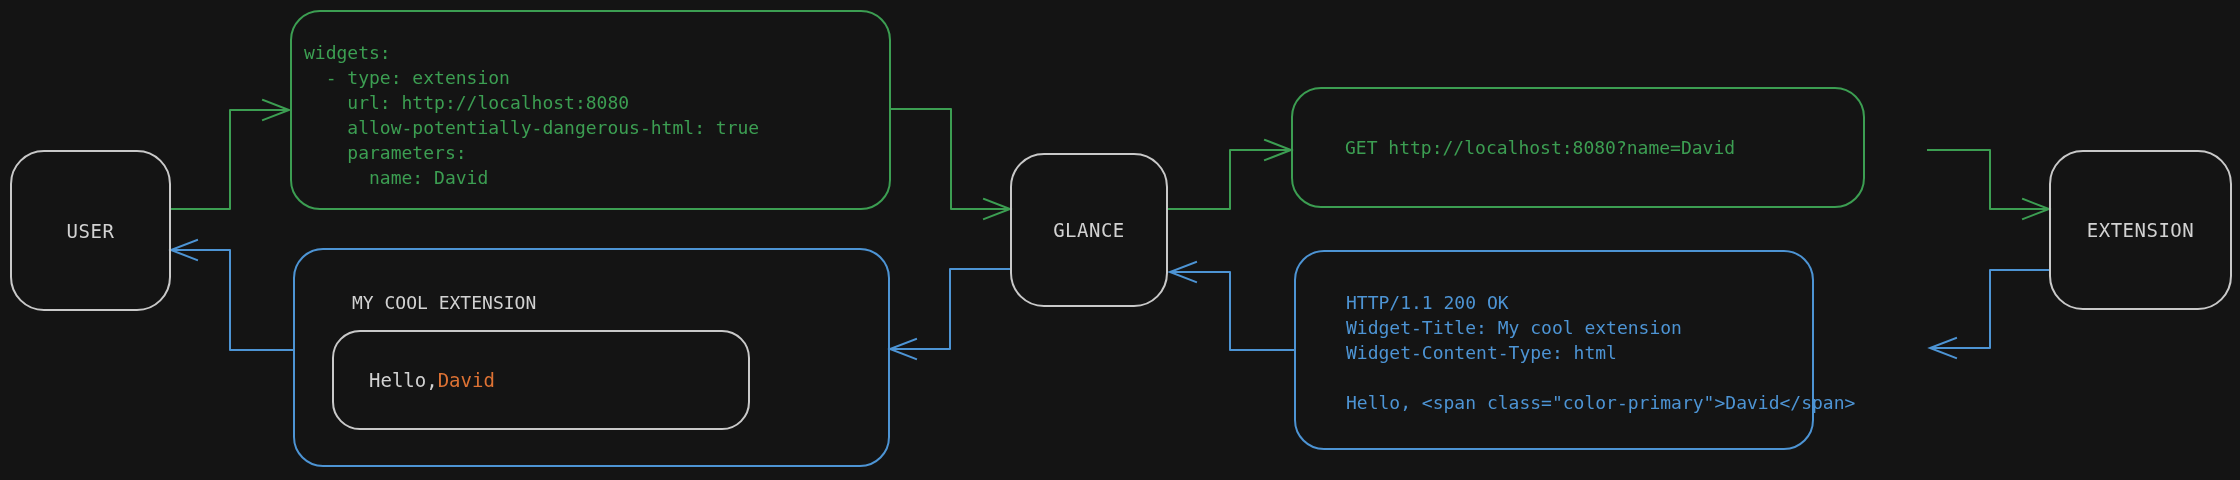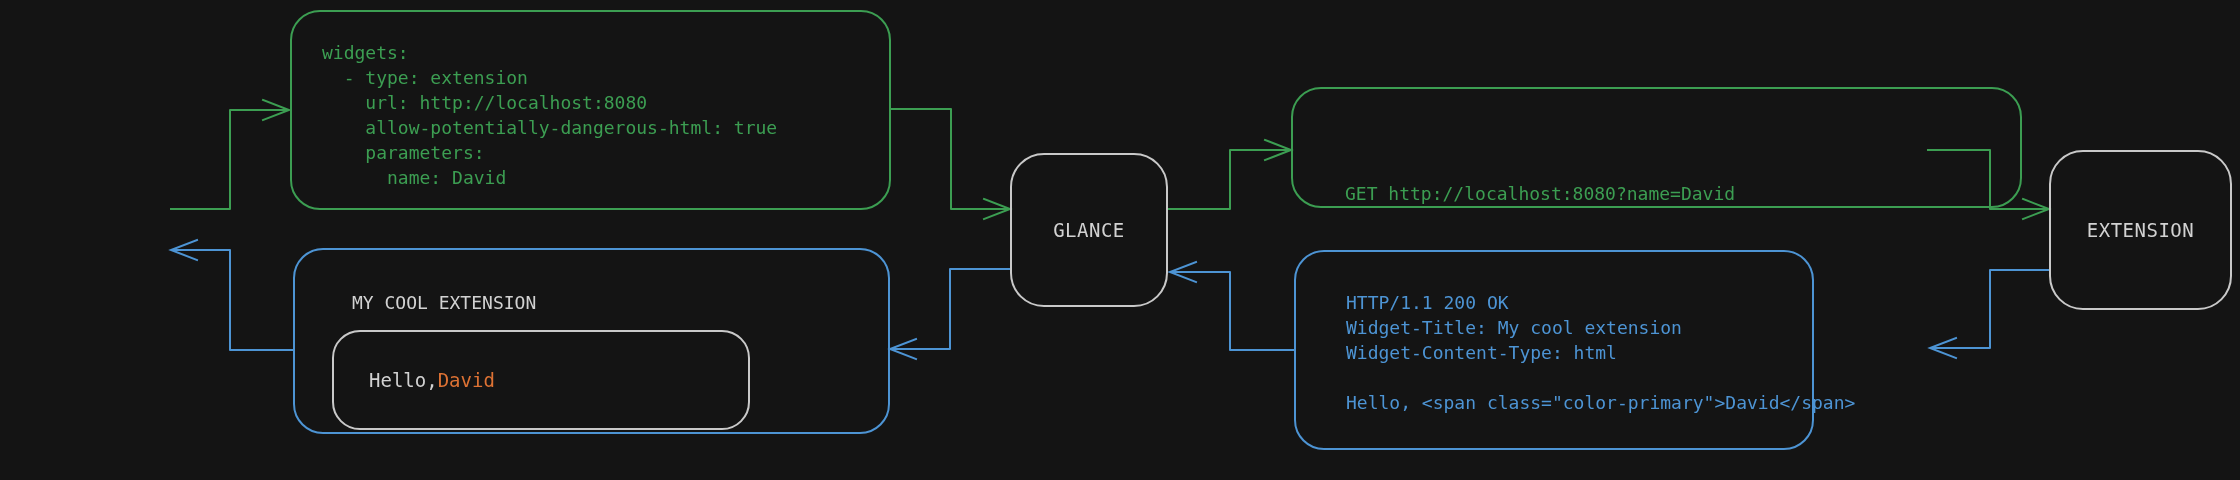--- a/index.html
+++ b/index.html
@@ -41,35 +41,35 @@
   }
   .block pre {
     font-family: inherit;
     font-size: 18px;
     line-height: 25px;
     white-space: pre;
   }
   .block-config {
     left: 290px; top: 10px; width: 601px; height: 200px;
     border-color: var(--green); color: var(--green);
-    padding: 28px 0 0 30px;
+    padding: 28px 0 0 12px;
   }
   .block-request {
-    left: 1291px; top: 87px; width: 731px; height: 121px;
+    left: 1291px; top: 87px; width: 574px; height: 121px;
     border-color: var(--green); color: var(--green);
-    display: flex; align-items: flex-end;
+    display: flex; align-items: center;
     padding-left: 52px;
   }
   .block-response {
     left: 1294px; top: 250px; width: 520px; height: 200px;
     border-color: var(--blue); color: var(--blue);
     padding: 38px 0 0 50px;
   }
   .block-widget {
-    left: 293px; top: 248px; width: 597px; height: 186px;
+    left: 293px; top: 248px; width: 597px; height: 219px;
     border-color: var(--blue);
   }
   .widget-title {
     position: absolute; left: 57px; top: 42px;
     color: var(--gray_text); font-size: 18px;
   }
   .widget-inner {
     position: absolute; left: 37px; top: 80px;
     width: 418px; height: 100px;
     border: 2px solid var(--gray_border);
@@ -115,20 +115,23 @@
     <path class="wire blue" d="M1294 350 H1230 V272 H1172"></path>
     <polyline class="head blue" points="1196,262 1170,272 1196,282"></polyline>
 
     <path class="wire blue" d="M1010 269 H950 V349 H892"></path>
     <polyline class="head blue" points="916,339 890,349 916,359"></polyline>
 
     <path class="wire blue" d="M293 350 H230 V250 H173"></path>
     <polyline class="head blue" points="197,240 171,250 197,260"></polyline>
   </svg>
 
+  <div class="node node-user">
+    <span>USER</span>
+  </div>
   <div class="node node-extension">
     <span>EXTENSION</span>
   </div>
   <div class="node node-glance">
     <span>GLANCE</span>
   </div>
 
   <div class="block block-config">
     <pre>widgets:
   - type: extension

